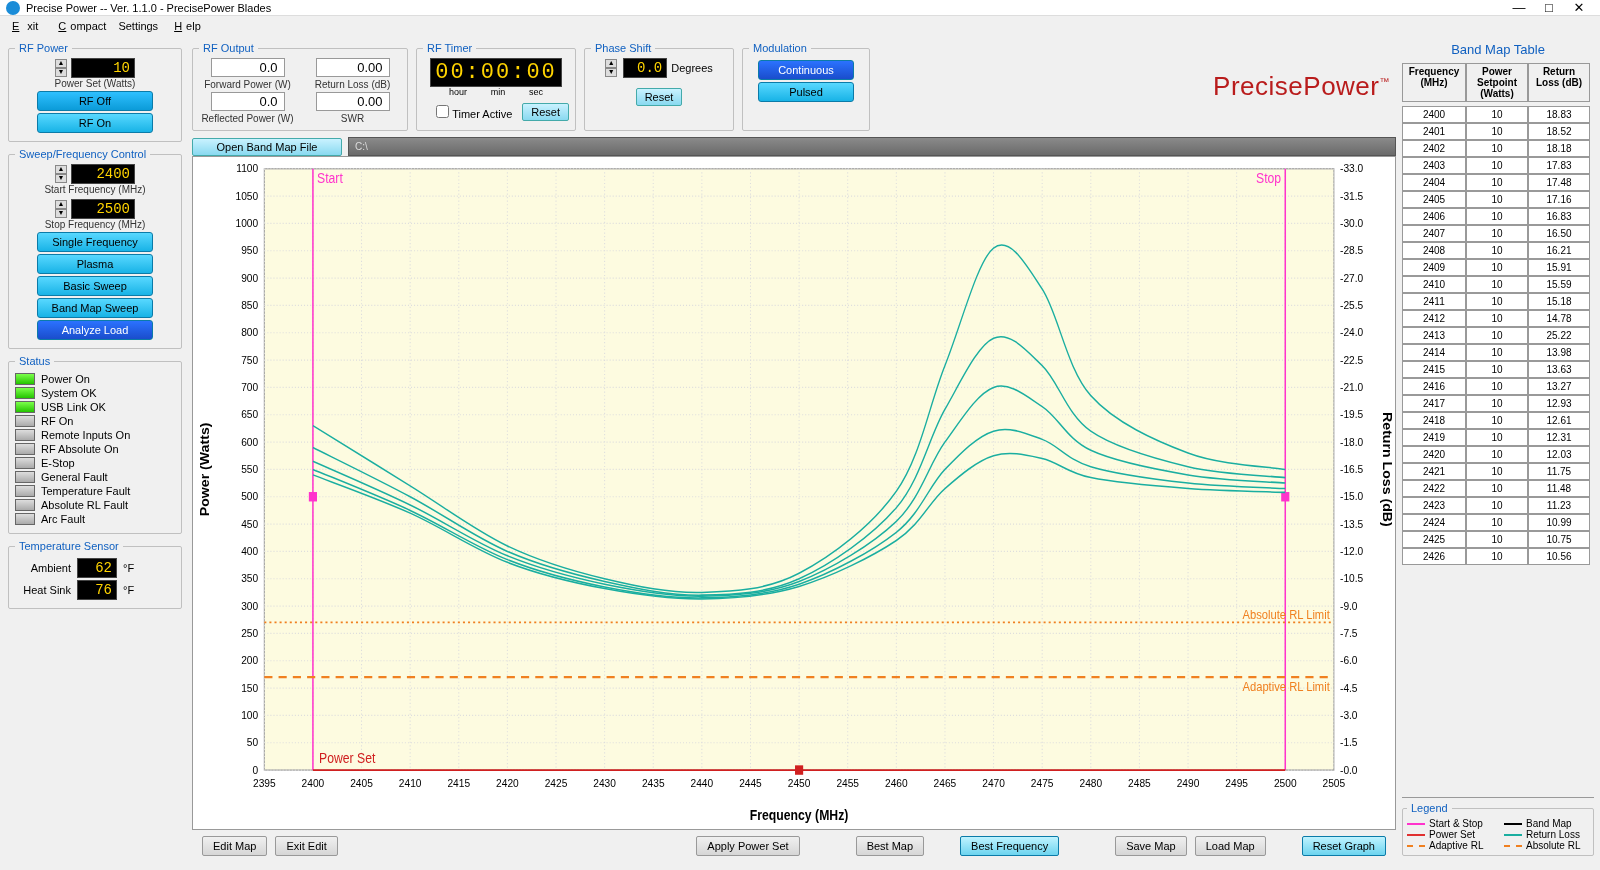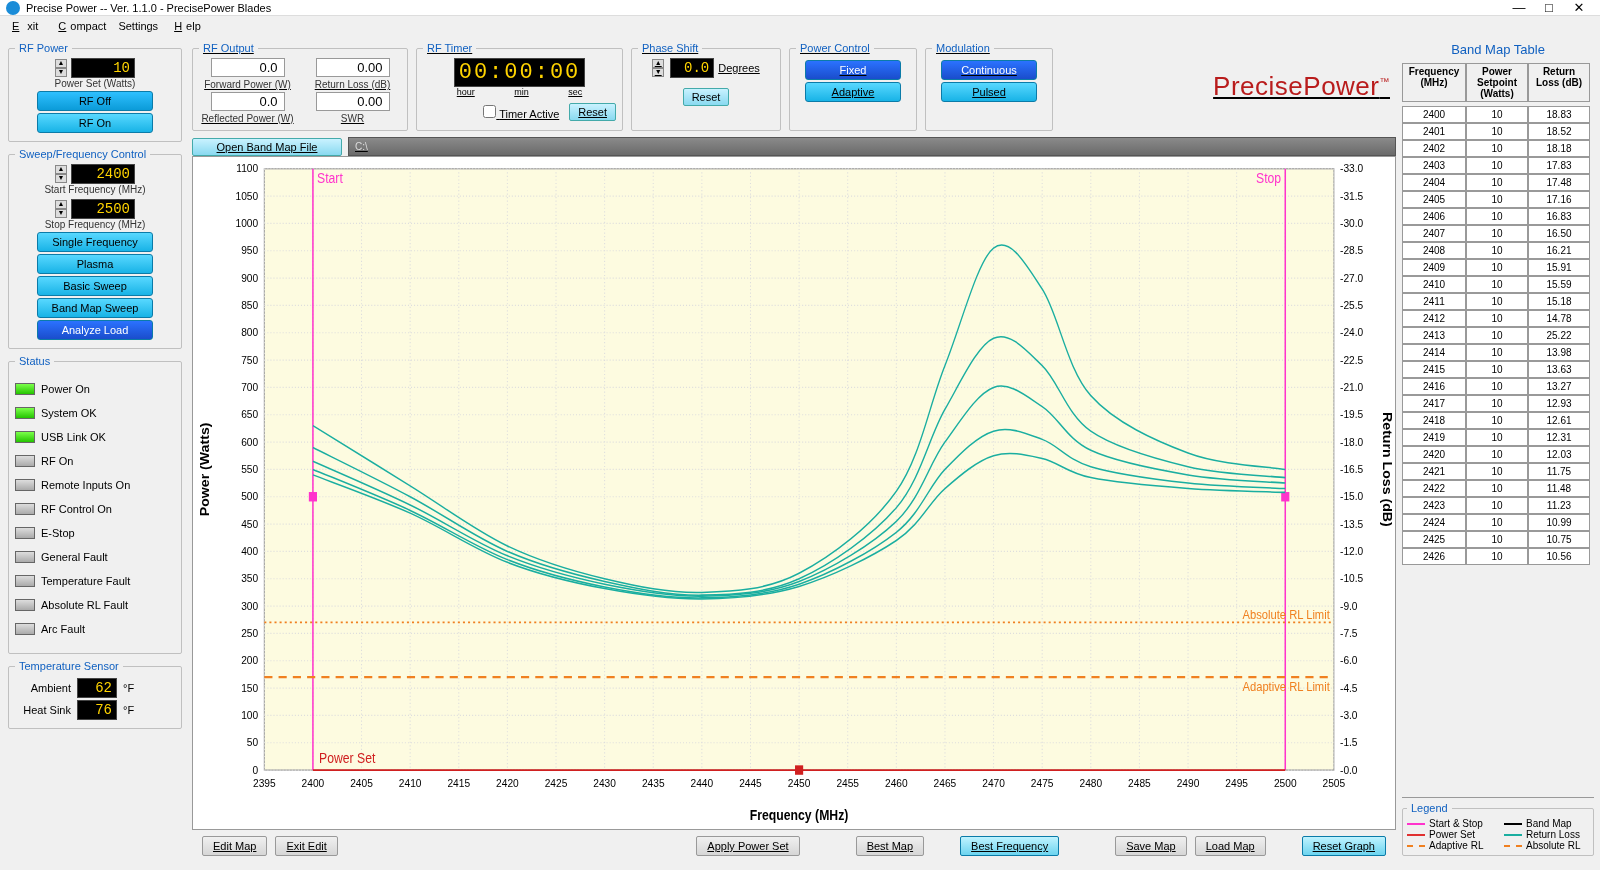--- a/index.html
+++ b/index.html
@@ -10,39 +10,39 @@
 .titlebar .icon { width:14px;height:14px;background:#1a8cd8;border-radius:50%;margin-right:6px;display:inline-block;}
 .titlebar .spacer{flex:1;}
 .titlebar .winbtn{width:30px;text-align:center;font-size:13px;}
 
 .menubar { height:20px; background:#f0f0f0; display:flex; align-items:center; padding:0 4px; gap:4px; }
 .menubar span{padding:0 4px;}
 .ul{ text-decoration: underline;}
 
 .app { display:flex; height: calc(100% - 44px); }
 .leftcol { width:190px; padding:6px 8px 6px 8px; display:flex; flex-direction:column; gap:6px;}
-.centercol { flex:1; padding:6px 4px 6px 2px; display:flex; flex-direction:column;text-decoration:underline; }
+.centercol { flex:1; padding:6px 4px 6px 2px; display:flex; flex-direction:column; }
 .rightcol { width:200px; padding:6px 6px 6px 2px; display:flex; flex-direction:column; gap:4px;}
 
 fieldset{ border:1px solid #c0c0c0; border-radius:2px; padding:4px 6px 6px 6px; background:#f0f0f0;}
 legend{color:#1060c0; font-size:11px; padding:0 4px;}
 
 .digi { font-family:"Consolas","Courier New",monospace; background:#000; color:#ffd400; text-align:right; padding:1px 4px; border:1px solid #444; display:inline-block;}
 .digi-sm{font-size:14px; min-width:64px;}
 .digi-lg{font-size:22px; letter-spacing:2px;}
 .lbl{ font-size:10px; color:#333; text-align:center; }
 
 .btn { display:block; background:linear-gradient(#58d8ff,#18b3e6); border:1px solid #0b7ba8; border-radius:3px; text-align:center; padding:3px 6px; font-size:11px; margin:2px auto; min-width:116px;}
 .btn.sel{ background:linear-gradient(#2b72ff,#1a4dcc); color:#fff;}
 .btn-sm {background:linear-gradient(#c9f2ff,#89d9f0); border:1px solid #4aa; border-radius:2px; padding:2px 8px; font-size:11px;}
 .btn-gray{background:linear-gradient(#f0f0f0,#d6d6d6);border:1px solid #999;border-radius:2px;padding:3px 10px;font-size:11px;}
 .btn-gray.sel{background:linear-gradient(#bff3ff,#6cd4ef);border:1px solid #0b7ba8;}
 .whitebox{background:#fff;border:1px solid #999;display:inline-block;text-align:right;padding:1px 6px;font-size:13px;min-width:74px;}
 
-.statusrow{display:flex;align-items:center;gap:6px;margin:12px 0;}
+.statusrow{display:flex;align-items:center;gap:6px;margin:2px 0;}
 .led{width:20px;height:12px;border:1px solid #666;display:inline-block;}
 .led.on{background:linear-gradient(#7bff4a,#24c400);}
 .led.off{background:linear-gradient(#ddd,#aaa);}
 
 
 .toprow{display:flex; gap:8px; margin-bottom:6px;}
 .toprow fieldset{flex:0 0 auto;}
 .logo{font-size:26px;font-weight:400;color:#b91c1c;letter-spacing:0.5px;margin-left:auto;align-self:center;padding-right:6px;}
 .logo .tm{font-size:10px;vertical-align:super;}
 
@@ -156,21 +156,21 @@
           <div class="statusrow">
             <span class="led off"></span>
             <span>RF On</span>
           </div>
           <div class="statusrow">
             <span class="led off"></span>
             <span>Remote Inputs On</span>
           </div>
           <div class="statusrow">
             <span class="led off"></span>
-            <span>RF Control On</span>
+            <span>RF Absolute On</span>
           </div>
           <div class="statusrow">
             <span class="led off"></span>
             <span>E-Stop</span>
           </div>
           <div class="statusrow">
             <span class="led off"></span>
             <span>General Fault</span>
           </div>
           <div class="statusrow">
@@ -212,21 +212,21 @@
           <div><span class="whitebox">0.00</span></div>
           <div class="lbl">Forward Power (W)</div>
           <div class="lbl">Return Loss (dB)</div>
           <div><span class="whitebox">0.0</span></div>
           <div><span class="whitebox">0.00</span></div>
           <div class="lbl">Reflected Power (W)</div>
           <div class="lbl">SWR</div>
         </div>
       </fieldset>
 
-      <fieldset style="width:207px">
+      <fieldset style="width:160px">
         <legend>RF Timer</legend>
         <div style="text-align:center">
           <span class="digi digi-lg">00:00:00</span>
           <div style="display:flex;justify-content:space-around;font-size:9px;padding:0 14px;">
             <span>hour</span>
               <span>min</span>
               <span>sec</span>
           </div>
           <div style="display:flex;align-items:center;gap:10px;margin-top:6px;justify-content:flex-end">
             <label><input type="checkbox" style=""> <span>Timer Active</span></label>
@@ -243,25 +243,20 @@
                 <div class="spinbtn">▲</div>
                 <div class="spinbtn">▼</div>
               </div>
             <span class="digi digi-sm" style="min-width:44px">0.0</span>
             <span>Degrees</span>
           </div>
           <button class="btn-sm" style="margin-top:10px">Reset</button>
         </div>
       </fieldset>
 
-      <fieldset style="width:128px">
-        <legend>Power Control</legend>
-        <button class="btn sel" style="min-width:96px">Fixed</button>
-        <button class="btn" style="min-width:96px">Adaptive</button>
-      </fieldset>
 
       <fieldset style="width:128px">
         <legend>Modulation</legend>
         <button class="btn sel" style="min-width:96px">Continuous</button>
         <button class="btn" style="min-width:96px">Pulsed</button>
       </fieldset>
 
 
       <div class="logo">
         <span>PrecisePower</span><span class="tm">™</span>

